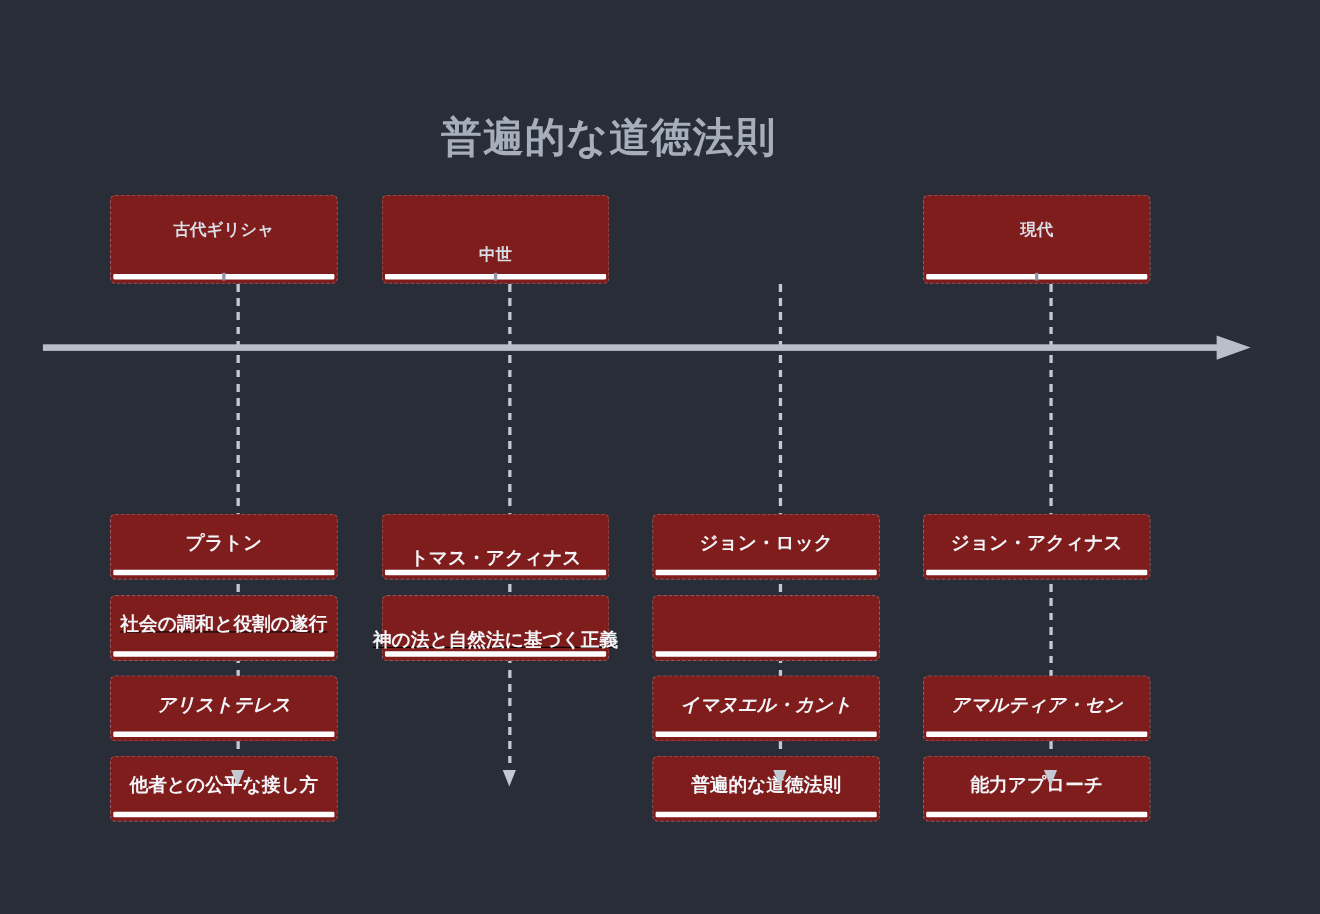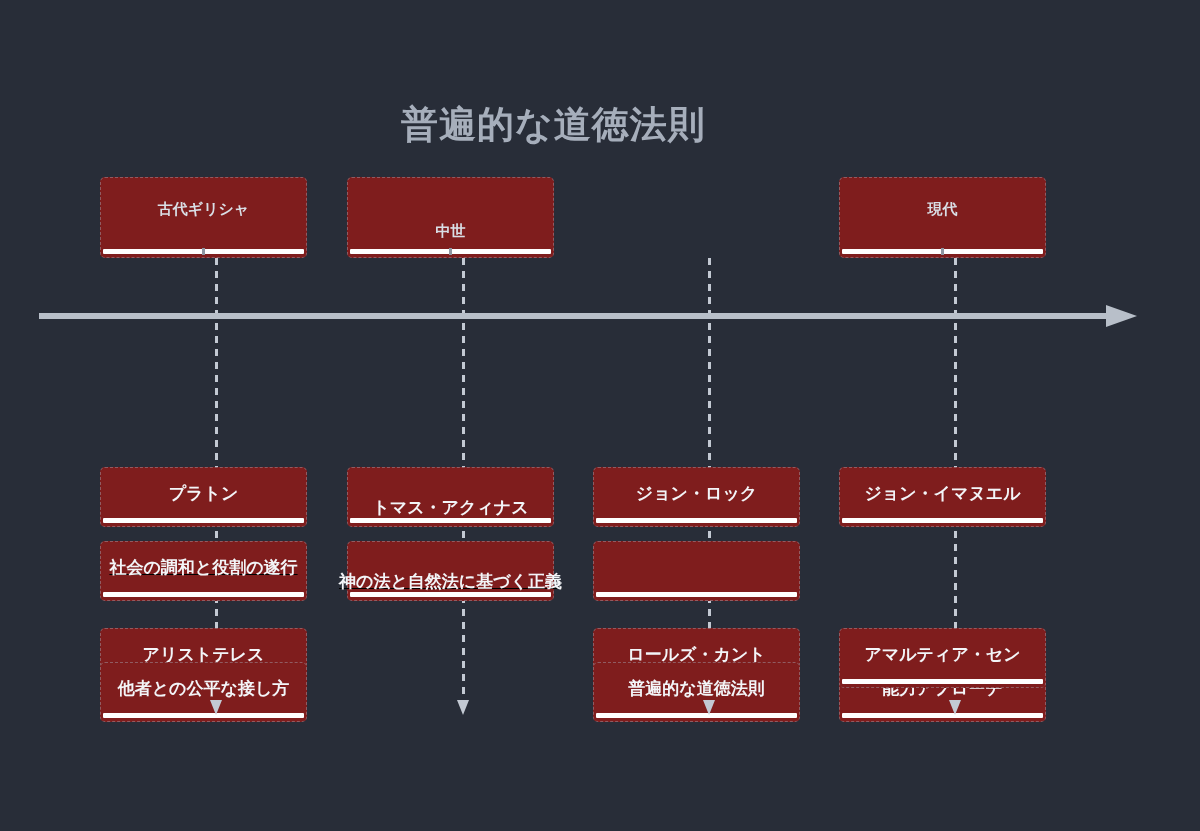--- a/index.html
+++ b/index.html
@@ -129,22 +129,22 @@
   }
   .entry span {
     font-size: 17px;
     font-weight: 700;
     color: #f3f5f8;
     padding-bottom: 7px;
     white-space: nowrap;
   }
   .r0 { top: 423px; }
   .r1 { top: 497px; text-decoration: underline; }
-  .r2 { top: 584px; }
-  .r3 { top: 618px; }
+  .r2 { top: 570px; font-style: italic; }
+  .r3 { top: 643px; }
 </style>
 </head>
 <body>
 
 <div class="stage">
 
   <h1 class="title">普遍的な道徳法則</h1>
 
   <div class="hline"></div>
   <div class="harrow"></div>
@@ -201,30 +201,30 @@
   </div>
 
   <div class="box entry c2 r0">
     <span>ジョン・ロック</span>
     <div class="bar"></div>
   </div>
   <div class="box entry c2 r1">
     <div class="bar"></div>
   </div>
   <div class="box entry c2 r2">
-    <span>ロールズ・カント</span>
+    <span>イマヌエル・カント</span>
     <div class="bar"></div>
   </div>
   <div class="box entry c2 r3">
     <span>普遍的な道徳法則</span>
     <div class="bar"></div>
   </div>
 
   <div class="box entry c3 r0">
-    <span>ジョン・イマヌエル</span>
+    <span>ジョン・アクィナス</span>
     <div class="bar"></div>
   </div>
   <div class="box entry c3 r3">
     <span>能力アプローチ</span>
     <div class="bar"></div>
   </div>
   <div class="box entry c3 r2">
     <span>アマルティア・セン</span>
     <div class="bar"></div>
   </div>

